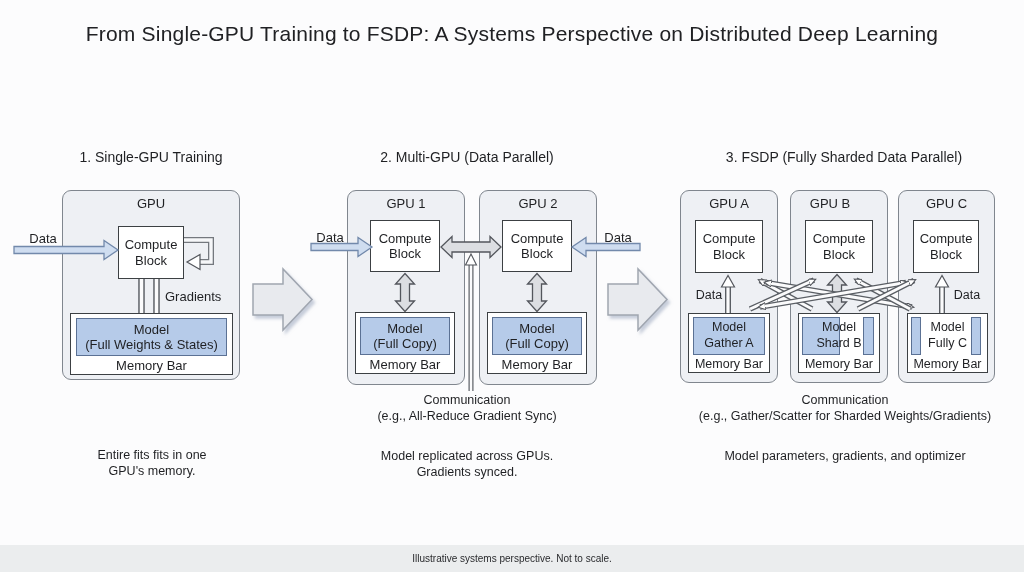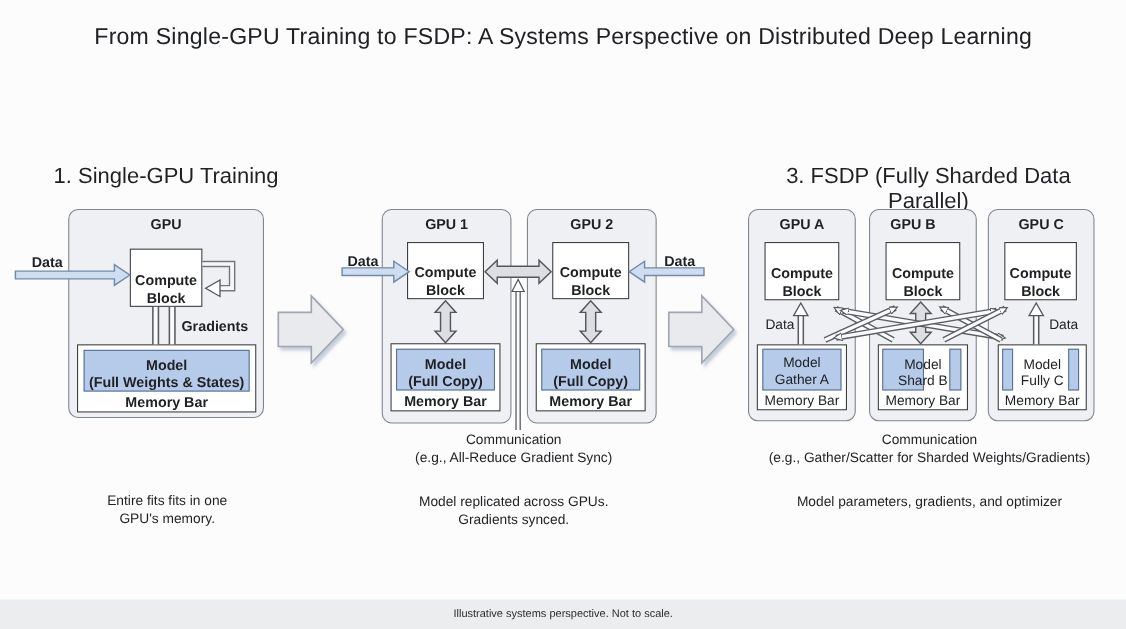--- a/index.html
+++ b/index.html
@@ -1,40 +1,41 @@
 <!DOCTYPE html>
 <html><head>
 <meta charset="utf-8">
 <style>
   html,body{margin:0;padding:0;background:#fcfcfd;}
   #stage{position:relative;width:1024px;height:572px;background:#fcfcfd;overflow:hidden;
          font-family:"Liberation Sans",sans-serif;color:#1f2023;}
   .abs{position:absolute;}
   .ctr{text-align:center;}
   .title{font-size:21px;font-weight:400;letter-spacing:.2px;color:#202124;}
-  .heading{font-size:20px;font-weight:500;}
-  .lbl{font-size:13px;font-weight:700;line-height:1.18;}
+  .heading{font-size:14px;font-weight:500;}
+  .lbl{font-size:13px;font-weight:400;line-height:1.18;}
   .lbl-sm{font-size:12.5px;font-weight:500;line-height:1.25;}
   .gpu{background:#eef0f4;border:1.5px solid #80868e;border-radius:9px;box-sizing:border-box;}
   .wbox{background:#ffffff;border:1.4px solid #3c4043;box-sizing:border-box;}
   .bluebox{background:#b6cbe9;border:1.4px solid #5b7194;box-sizing:border-box;}
-  .flexc{display:flex;align-items:center;justify-content:flex-end;flex-direction:column;}
+  .flexc{display:flex;align-items:center;justify-content:center;flex-direction:column;}
   .cap{font-size:12.5px;font-weight:500;line-height:1.25;}
   .footer{background:#ebedee;}
   .footnote{font-size:10px;font-weight:400;color:#2a2b2e;line-height:27px;}
   svg{position:absolute;left:0;top:0;pointer-events:none;}
 </style>
 </head>
 <body>
 
 <div id="stage">
 
   <div class="abs ctr title" style="left:0;top:22px;width:1024px;">From Single-GPU Training to FSDP: A Systems Perspective on Distributed Deep Learning</div>
 
   <div class="abs ctr heading" style="left:31px;top:149px;width:240px;">1. Single-GPU Training</div>
+  <div class="abs ctr heading" style="left:347px;top:149px;width:240px;">2. Multi-GPU (Data Parallel)</div>
   <div class="abs ctr heading" style="left:714px;top:149px;width:260px;">3. FSDP (Fully Sharded Data Parallel)</div>
 
   <div class="abs gpu" style="left:62px;top:190px;width:178px;height:190px;"></div>
   <div class="abs ctr lbl" style="left:62px;top:196px;width:178px;">GPU</div>
 
   <div class="abs wbox flexc ctr lbl" style="left:118px;top:226px;width:66px;height:53px;">
     <span>Compute Block</span>
   </div>
 
   <div class="abs ctr lbl" style="left:23px;top:231px;width:40px;">Data</div>

